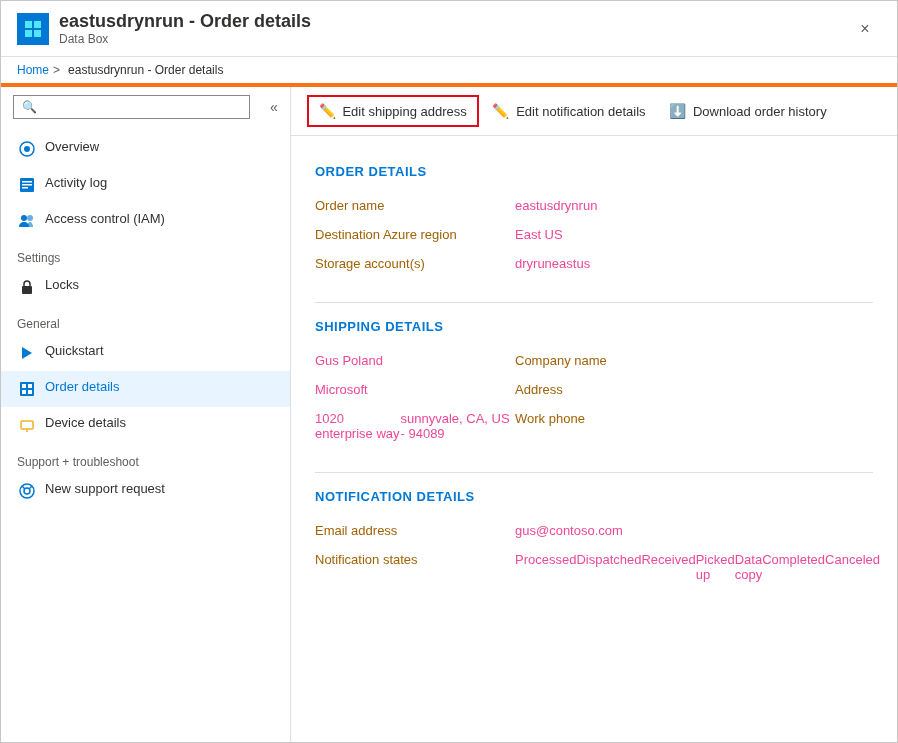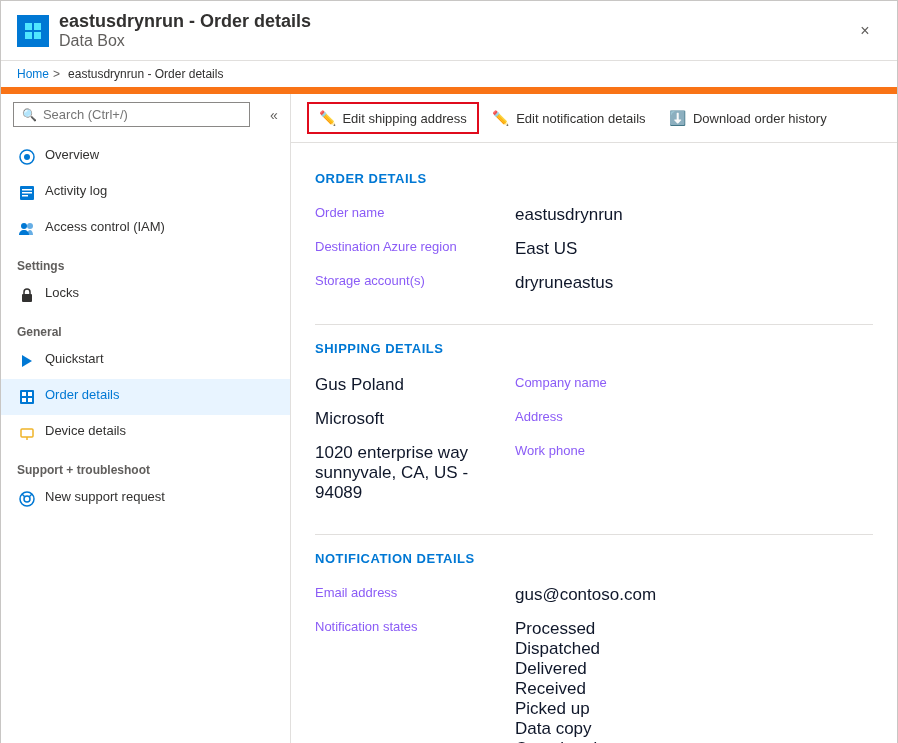--- a/index.html
+++ b/index.html
@@ -28,36 +28,36 @@
       background: #0078d4;
       display: flex;
       align-items: center;
       justify-content: center;
       margin-right: 10px;
       flex-shrink: 0;
     }
     .title-bar-icon svg { width: 20px; height: 20px; }
     .title-bar-text { flex: 1; }
     .title-bar-text .title { font-size: 18px; font-weight: 600; color: #323130; }
-    .title-bar-text .subtitle { font-size: 16px; color: #605e5c; }
+    .title-bar-text .subtitle { font-size: 12px; color: #605e5c; }
     .close-btn {
       width: 32px; height: 32px;
       display: flex; align-items: center; justify-content: center;
       cursor: pointer; color: #605e5c; font-size: 16px;
       border: none; background: none;
     }
 
     
     .breadcrumb {
       display: flex;
       align-items: center;
       padding: 6px 16px;
       font-size: 12px;
       color: #0078d4;
-      border-bottom: 7px solid #f97316;
+      border-bottom: 4px solid #f97316;
       background: #fff;
     }
     .breadcrumb span { color: #605e5c; margin: 0 4px; }
     .breadcrumb a { color: #0078d4; text-decoration: none; cursor: pointer; }
     .breadcrumb .current { color: #323130; }
 
     
     .main-layout {
       display: flex;
       flex: 1;
@@ -103,21 +103,21 @@
       padding: 8px 16px;
       cursor: pointer;
       color: #323130;
       text-decoration: none;
     }
     .nav-item.active { background: #e8f4ff; color: #0078d4; }
     .nav-item .nav-icon { width: 20px; height: 20px; margin-right: 8px; display: flex; align-items: center; justify-content: center; flex-shrink: 0; }
 
     .section-header {
       font-size: 12px;
-      font-weight: 700;
+      font-weight: 400;
       color: #605e5c;
       padding: 12px 16px 4px;
     }
 
     
     .content {
       flex: 1;
       display: flex;
       flex-direction: column;
       overflow: auto;
@@ -164,31 +164,31 @@
     }
 
     .detail-grid {
       display: grid;
       grid-template-columns: 200px 1fr;
       gap: 0;
       margin-bottom: 24px;
     }
     .detail-label {
       padding: 7px 0;
-      color: #8b5cf6;
+      color: #a16207;
       font-size: 13px;
     }
     .detail-value {
       padding: 7px 0;
-      color: #0f172a;
-      font-size: 17px;
+      color: #ec4899;
+      font-size: 13px;
     }
     .detail-value.multi-line {
       display: flex;
-      flex-direction: column;
+      flex-direction: row;
     }
 
     .divider { height: 1px; background: #e1dfdd; margin: 4px 0 16px; }
   </style>
 </head>
 <body>
 
 <div class="window">
 
   <div class="title-bar">
@@ -212,21 +212,20 @@
     <span>&gt;</span>
     <span class="current">eastusdrynrun - Order details</span>
   </div>
 
   <div class="main-layout">
 
     <div class="sidebar">
       <div style="display:flex; align-items:center;">
         <div class="search-box" style="flex:1;">
           <span class="search-icon">🔍</span>
-          <input type="text" placeholder="Search (Ctrl+/)" style="">
         </div>
         <button class="collapse-btn">«</button>
       </div>
 
       <div class="sidebar-nav">
 
         <div class="nav-item">
           <span class="nav-icon">
             <svg width="16" height="16" viewBox="0 0 16 16" fill="#0078d4">
                 <circle cx="8" cy="8" r="7" fill="none" stroke="#0078d4" stroke-width="1.5"></circle>
@@ -370,21 +369,20 @@
         <div class="divider"></div>
 
         <div class="section-title">NOTIFICATION DETAILS</div>
         <div class="detail-grid">
           <div class="detail-label">Email address</div>
           <div class="detail-value">gus@contoso.com</div>
           <div class="detail-label">Notification states</div>
           <div class="detail-value multi-line">
             <span>Processed</span>
             <span>Dispatched</span>
-            <span>Delivered</span>
             <span>Received</span>
             <span>Picked up</span>
             <span>Data copy</span>
             <span>Completed</span>
             <span>Canceled</span>
           </div>
         </div>
 
       </div>
     </div>

